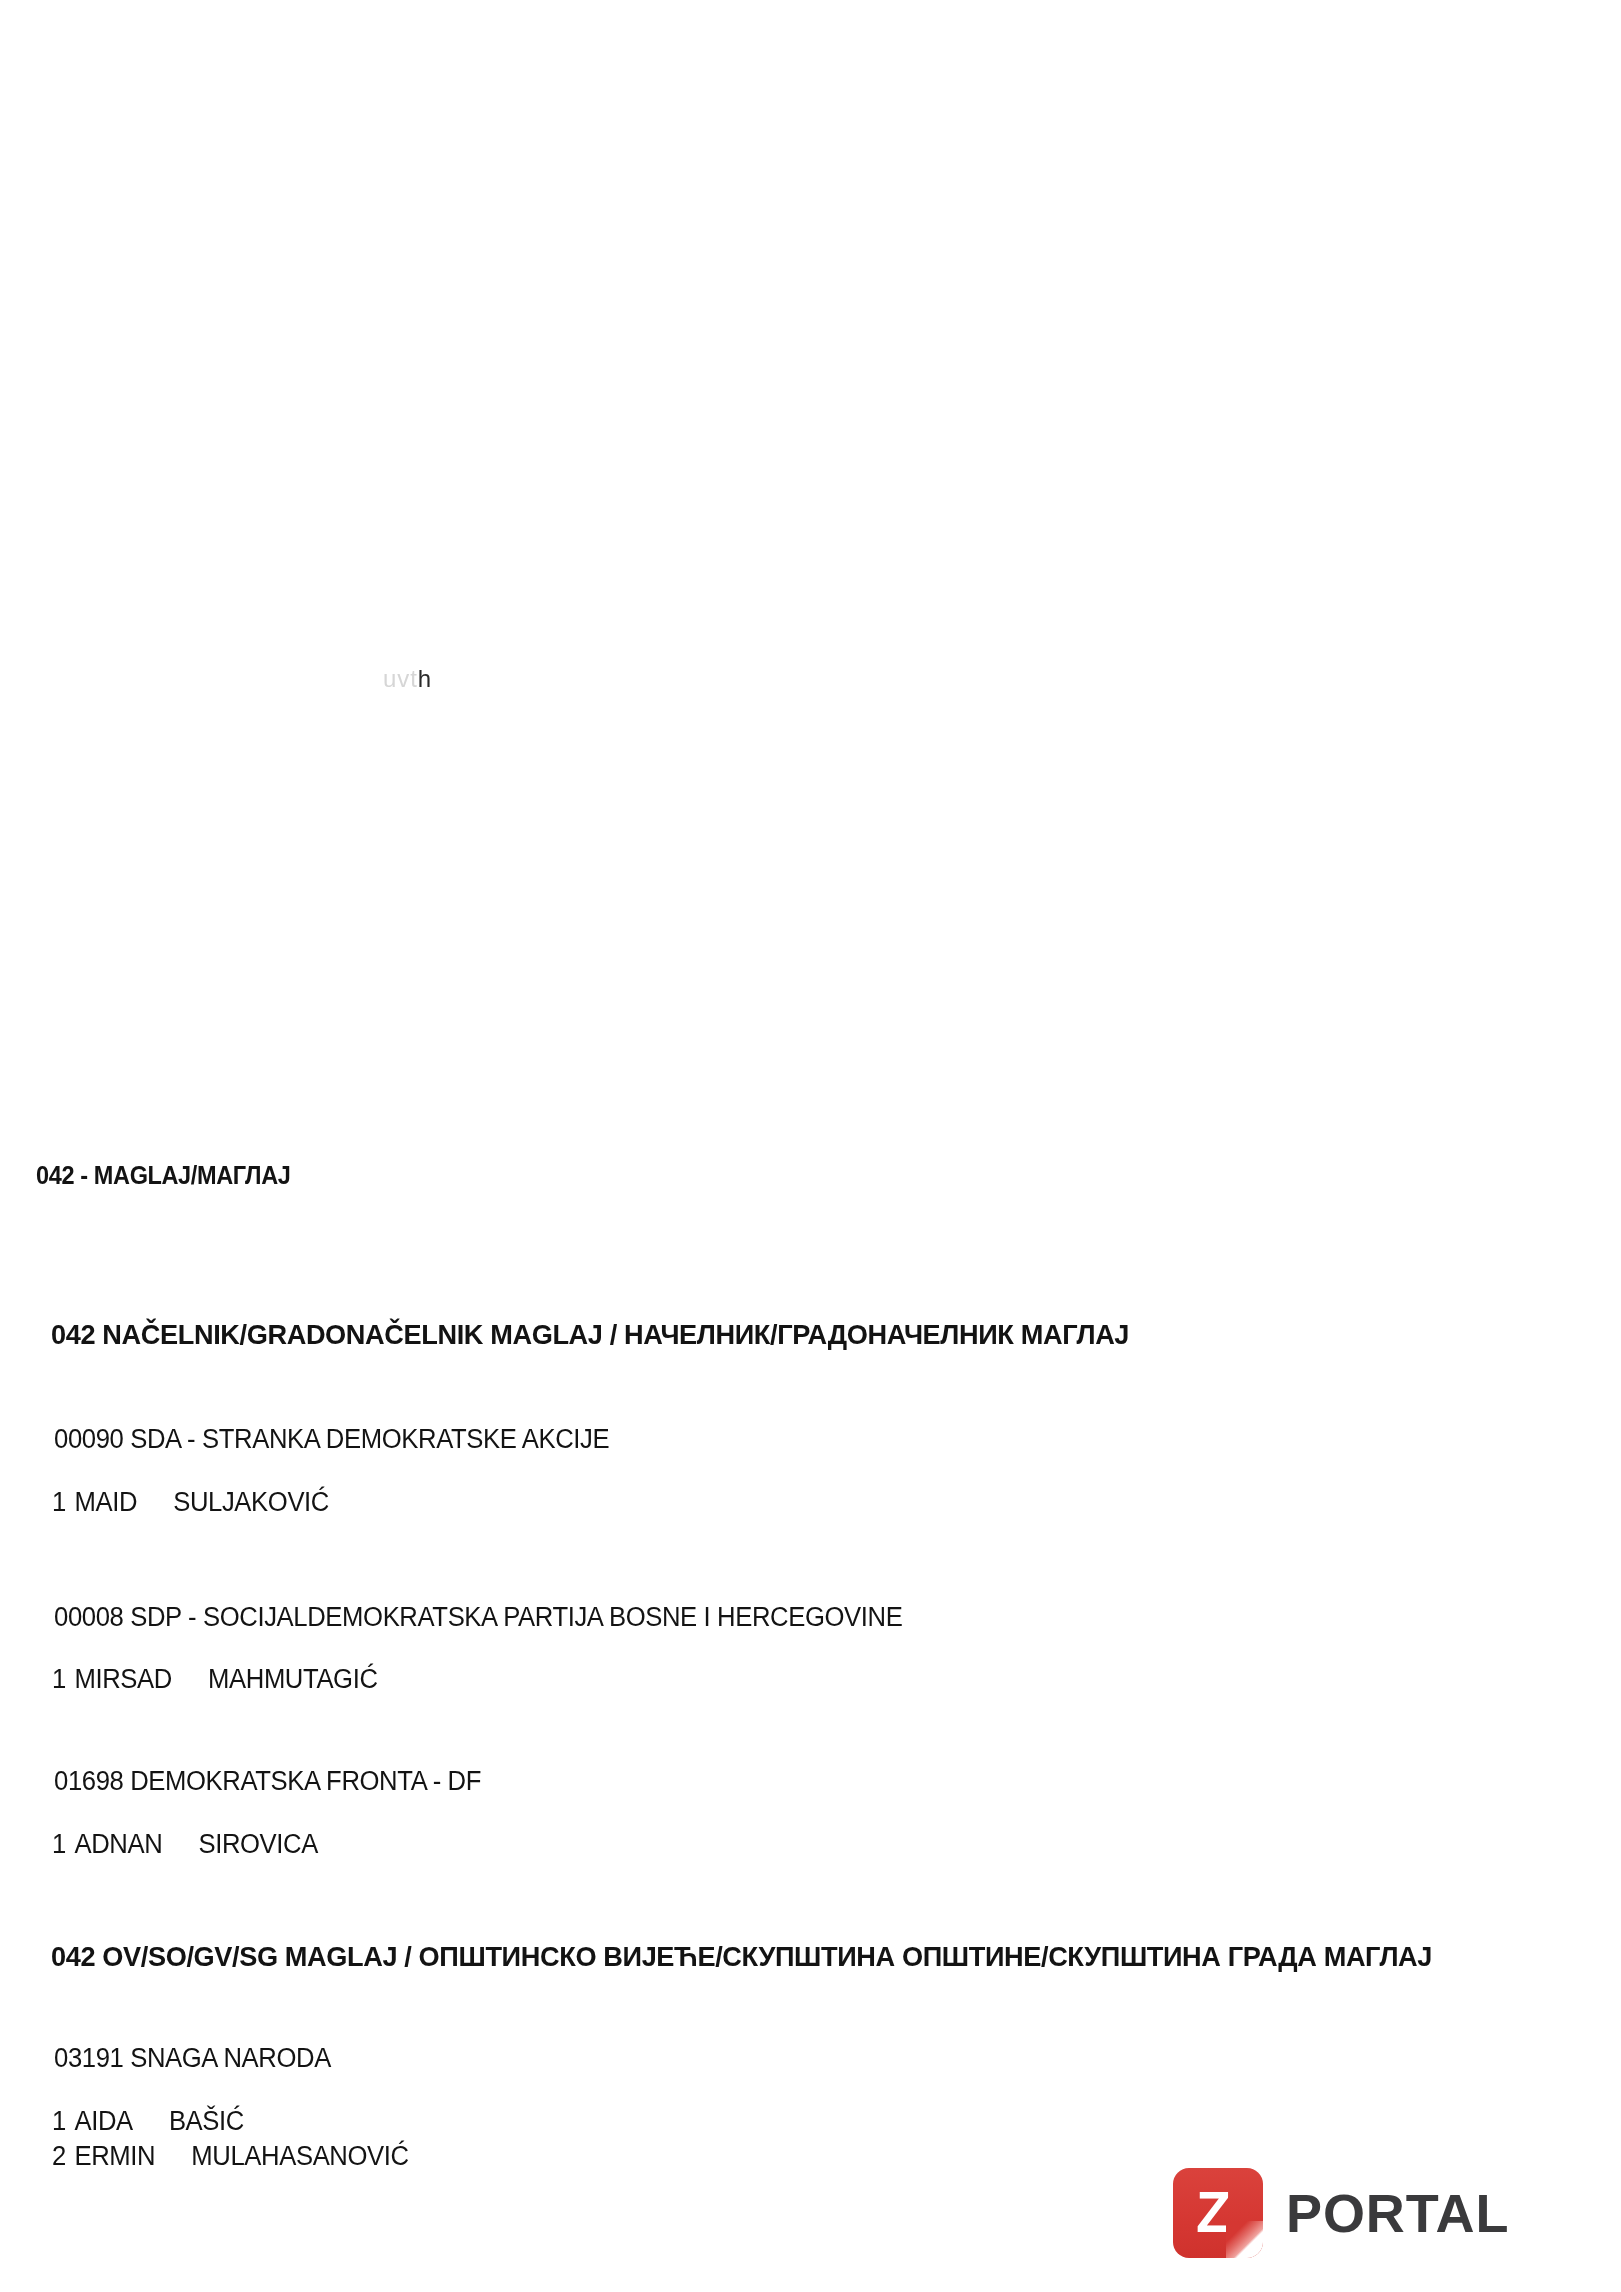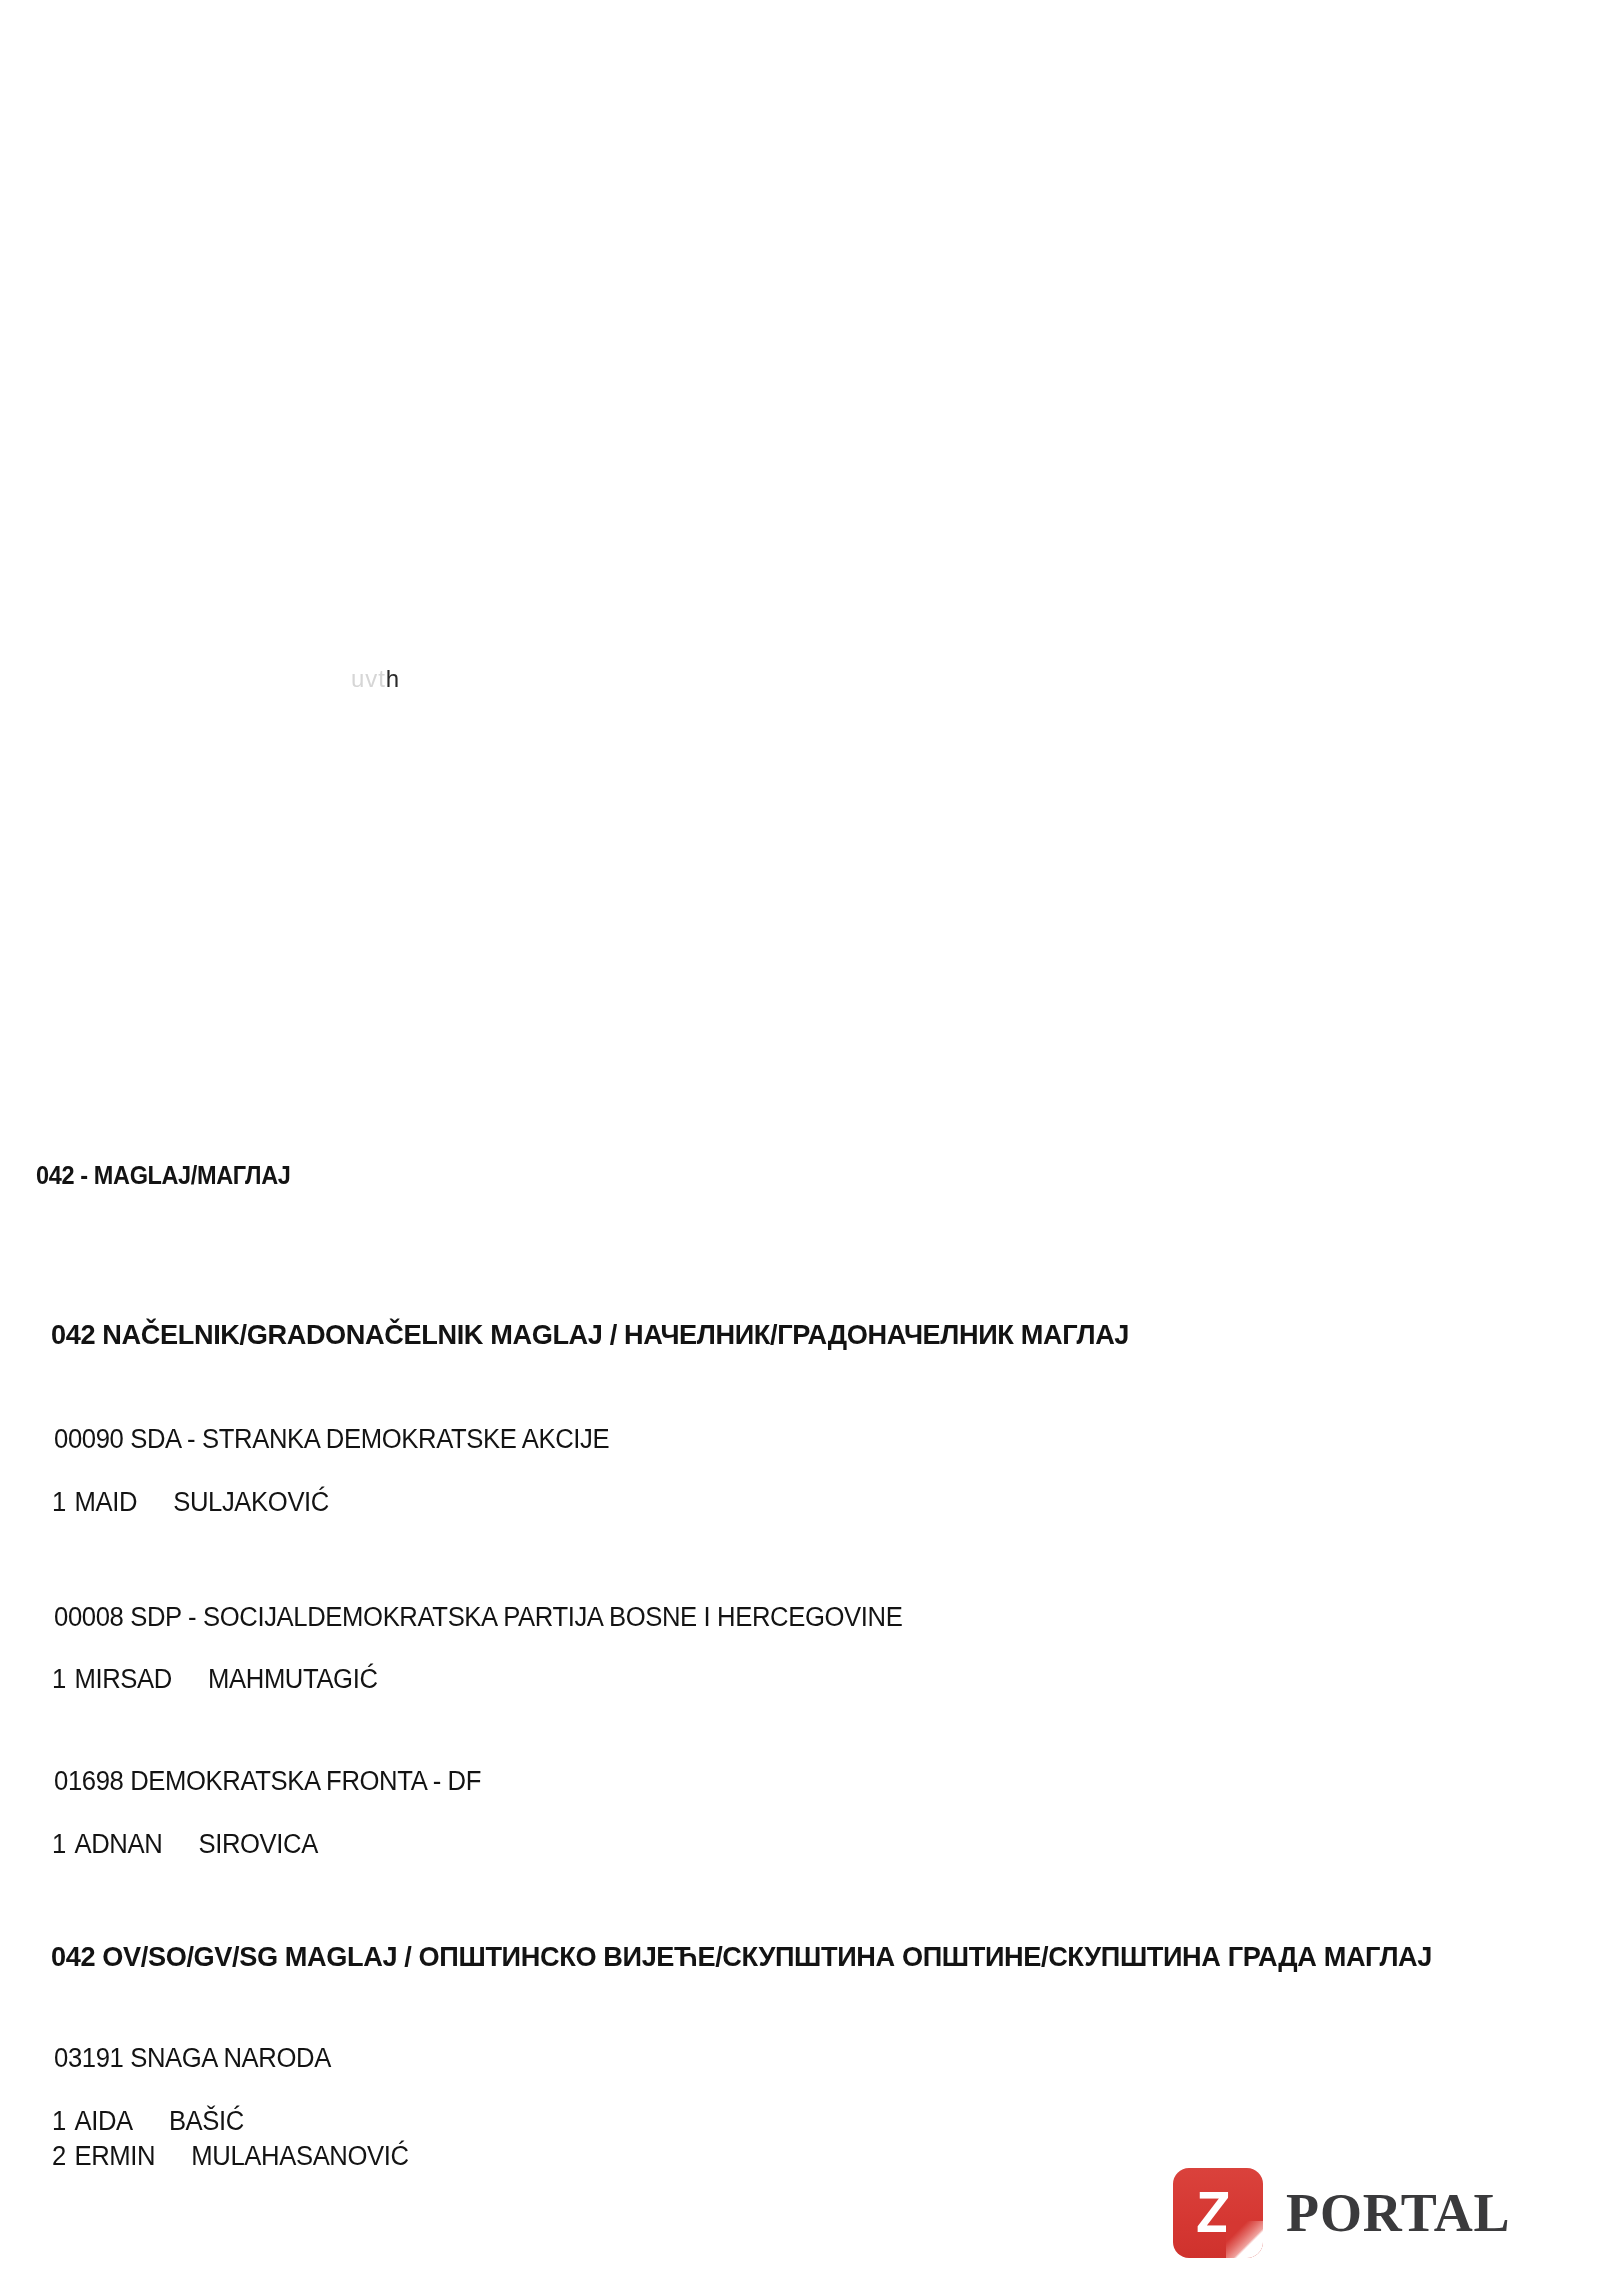--- a/index.html
+++ b/index.html
@@ -9,21 +9,21 @@
     height: 2293px;
     background: #ffffff;
     font-family: "Liberation Sans", sans-serif;
     color: #131313;
     overflow: hidden;
   }
   .abs { position: absolute; white-space: nowrap; }
 
   
   .artifact { font-size: 24px; letter-spacing: 0.9px; }
-  .artifact .faint { color: #d6d6d6; }
+  .artifact .faint { color: #d6d6d6; margin-left: 32px; }
   .artifact .dark  { color: #2a2a2a; }
 
   
   .doc-title {
     font-size: 25px;
     font-weight: bold;
     letter-spacing: -0.4px;
     transform: scaleX(0.94);
     transform-origin: left center;
   }
@@ -102,21 +102,20 @@
     background: linear-gradient(to top left, transparent 42%, #f0a29e 46%, #e4706b 58%, #d53732 74%);
     border-radius: 0 0 12.5px 0;
   }
   .logo-wordmark {
     margin-left: 23px;
     font-size: 54px;
     font-weight: 800;
     letter-spacing: 0.9px;
     color: #3a3a3c;
     line-height: 1;
-    font-family: Liberation Serif, serif;
   }
 </style>
 </head>
 <body>
 
 <div class="page">
 
   <div class="abs artifact" style="left:351px; top:665px;">
     <span class="faint">uvt</span><span class="dark">h</span>
   </div>

